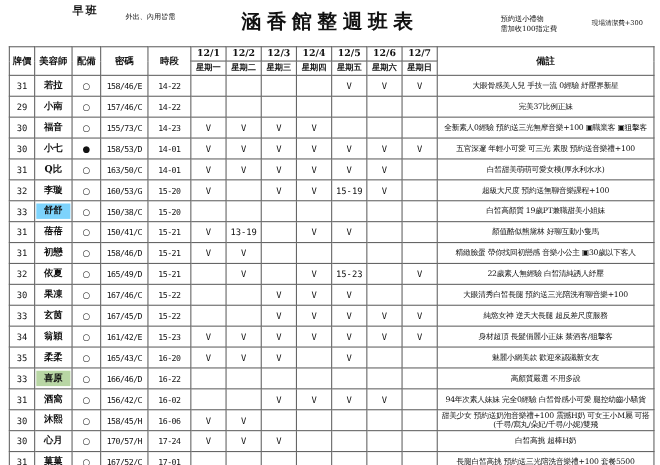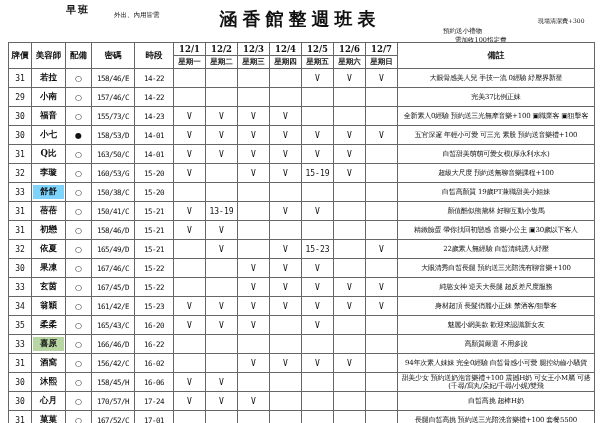--- a/index.html
+++ b/index.html
@@ -11,21 +11,21 @@
   }
   
   .hdr{position:absolute;top:0;left:0;width:600px;height:42px;}
   .shift{position:absolute;left:66px;top:3px;font-size:10px;font-weight:bold;letter-spacing:2px;}
   .note-left{position:absolute;left:114px;top:11px;font-size:6.5px;line-height:8.5px;}
   .note-left .l2{padding-left:4px;margin-top:48px;}
   .main-title{
     position:absolute;left:50%;top:7px;transform:translateX(-50%);
     font-size:18px;font-weight:bold;letter-spacing:5px;white-space:nowrap;
   }
-  .note-right{position:absolute;left:443px;top:27px;font-size:6.5px;line-height:8.5px;}
+  .note-right{position:absolute;left:443px;top:13px;font-size:6.5px;line-height:8.5px;text-align:center;}
   .note-right .l2{padding-left:12px;}
   .note-far{position:absolute;left:538px;top:17px;font-size:6px;}
 
   
   table.sched{
     position:absolute;left:8px;top:42px;
     width:587px;height:380px;
     border-collapse:collapse;table-layout:fixed;
     background:#fff;
   }

